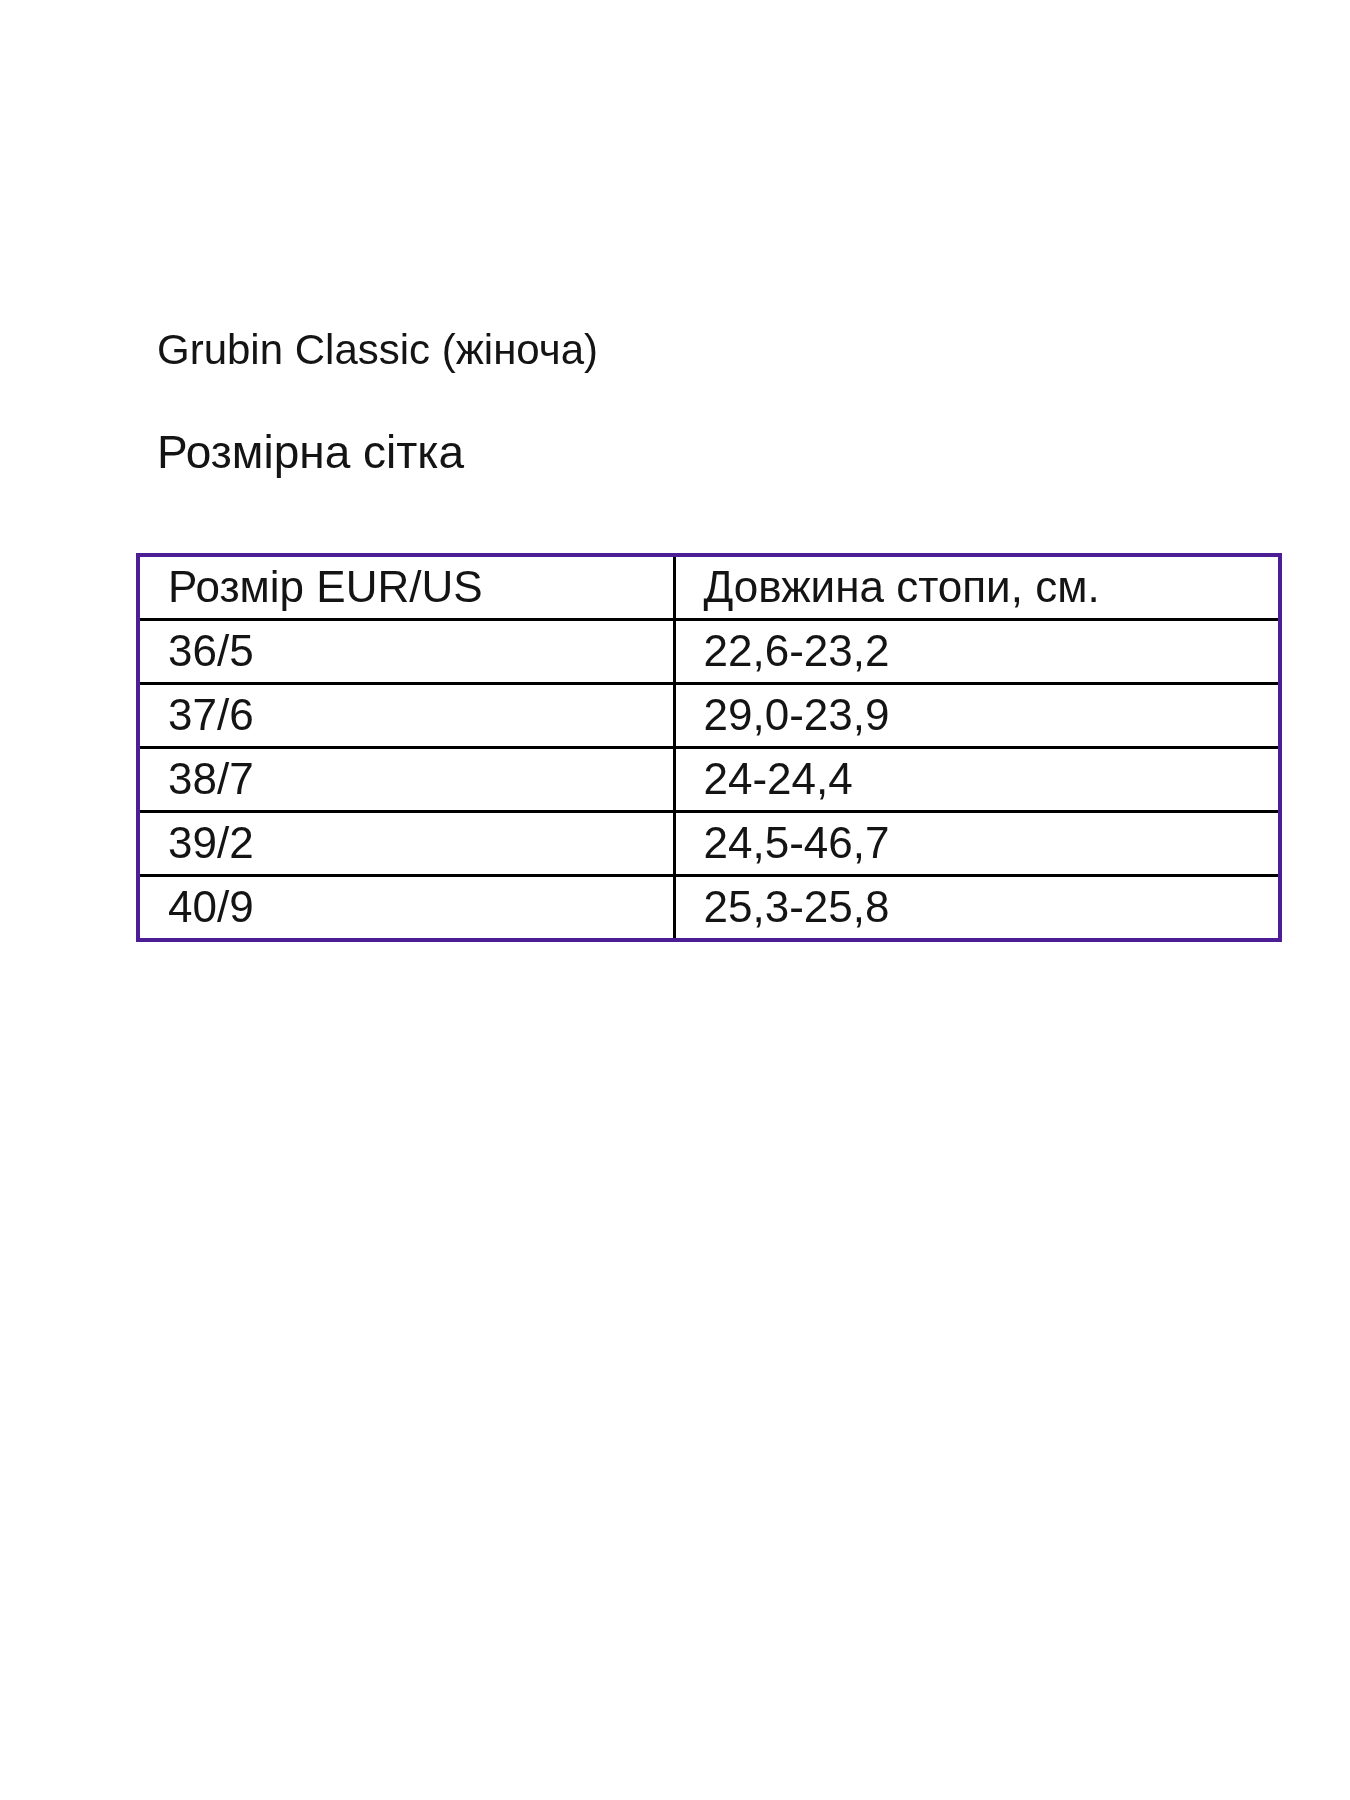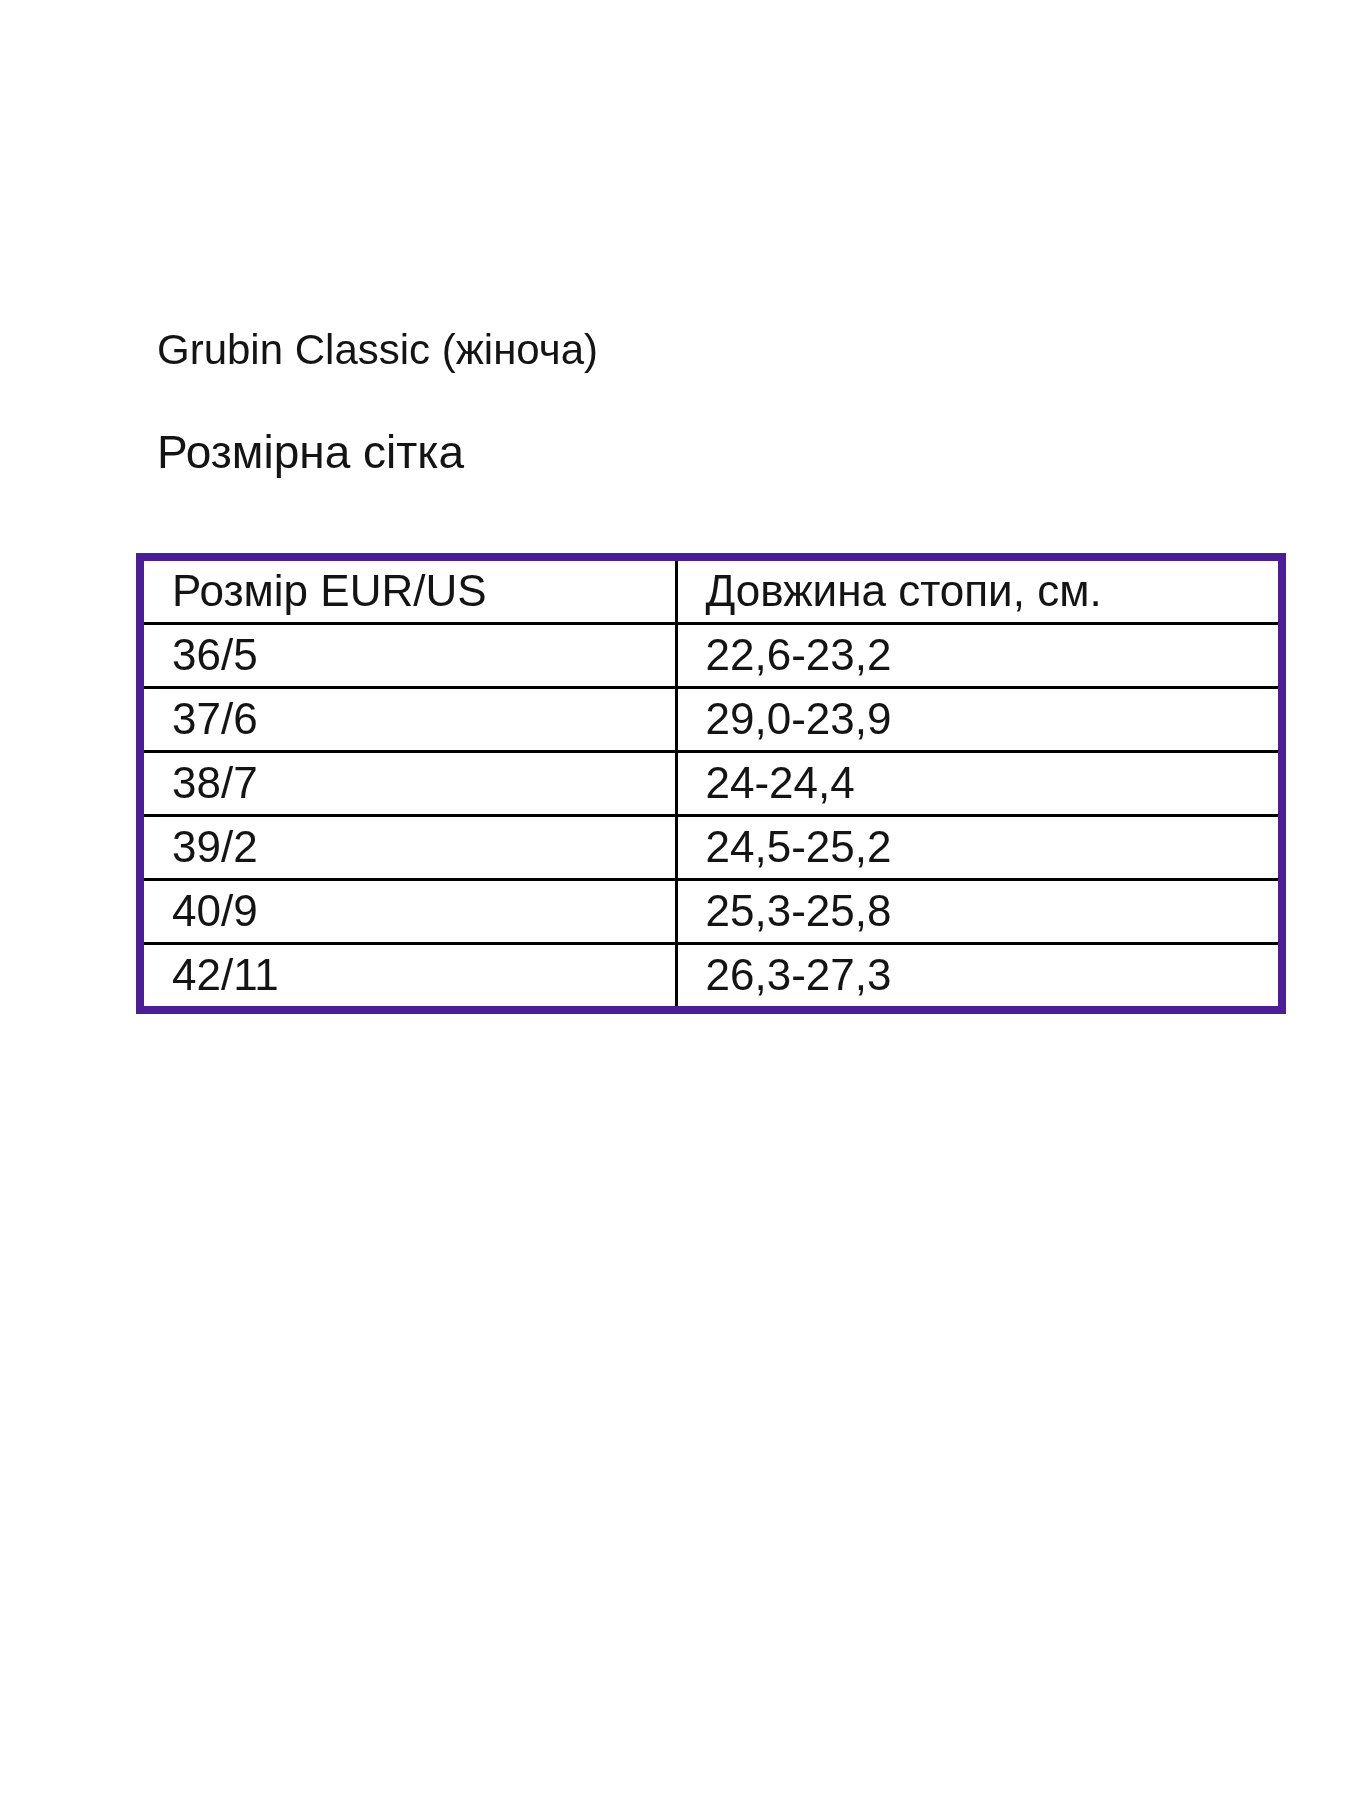--- a/index.html
+++ b/index.html
@@ -32,21 +32,21 @@
     font-weight: 400;
     white-space: nowrap;
   }
   table.size-table {
     position: absolute;
     left: 136px;
     top: 553px;
     width: 1142px;
     table-layout: fixed;
     border-collapse: collapse;
-    border: 8px solid #4c1d95;
+    border: 4px solid #4c1d95;
   }
   table.size-table col.col-size   { width: 536px; }
   table.size-table col.col-length { width: 606px; }
   table.size-table th,
   table.size-table td {
     border: 3px solid #000000;
     height: 59px;
     padding: 0 8px 2px 28px;
     font-size: 44px;
     font-weight: 400;
@@ -82,24 +82,20 @@
     <tr>
       <td>37/6</td>
       <td>29,0-23,9</td>
     </tr>
     <tr>
       <td>38/7</td>
       <td>24-24,4</td>
     </tr>
     <tr>
       <td>39/2</td>
-      <td>24,5-25,2</td>
+      <td>24,5-46,7</td>
     </tr>
     <tr>
       <td>40/9</td>
       <td>25,3-25,8</td>
     </tr>
-    <tr>
-      <td>42/11</td>
-      <td>26,3-27,3</td>
-    </tr>
   </tbody>
 </table>
 
 </body></html>

